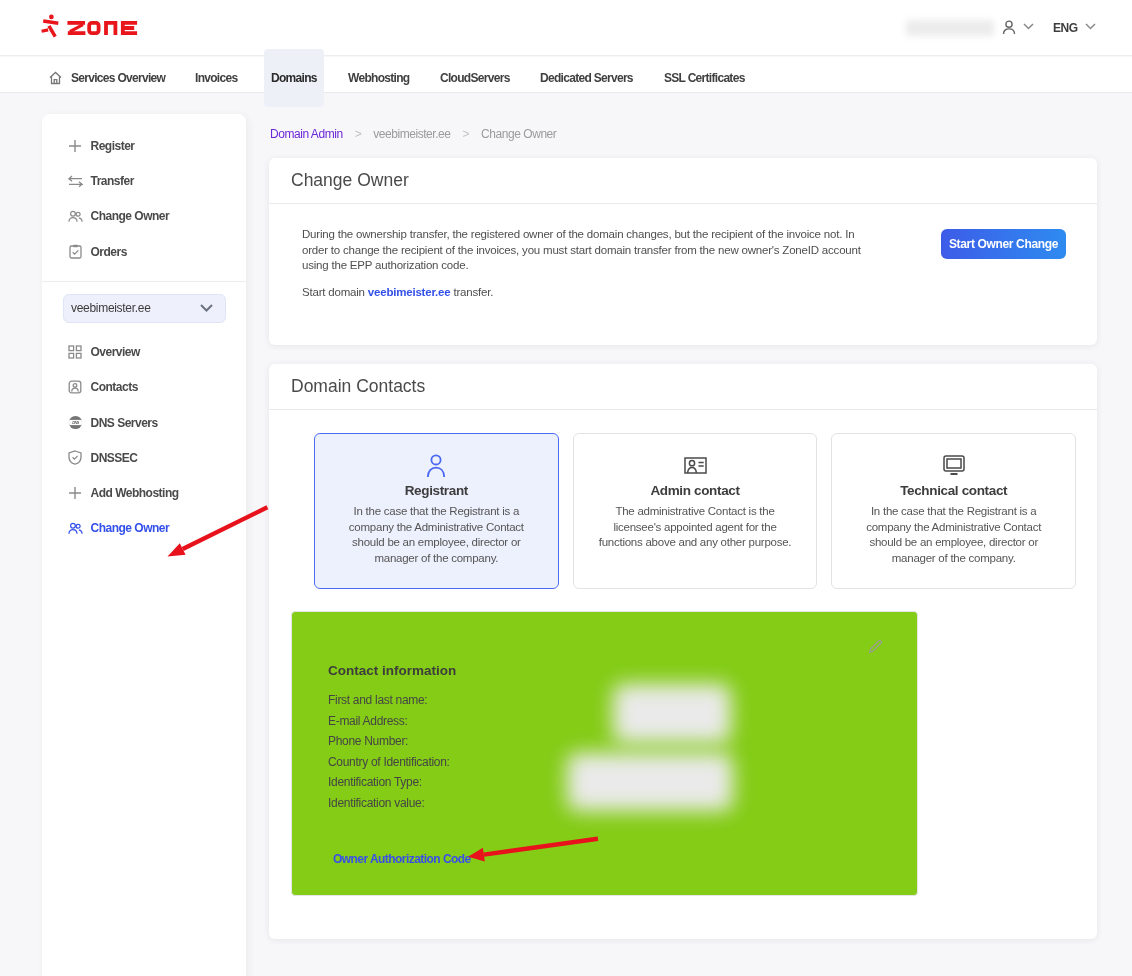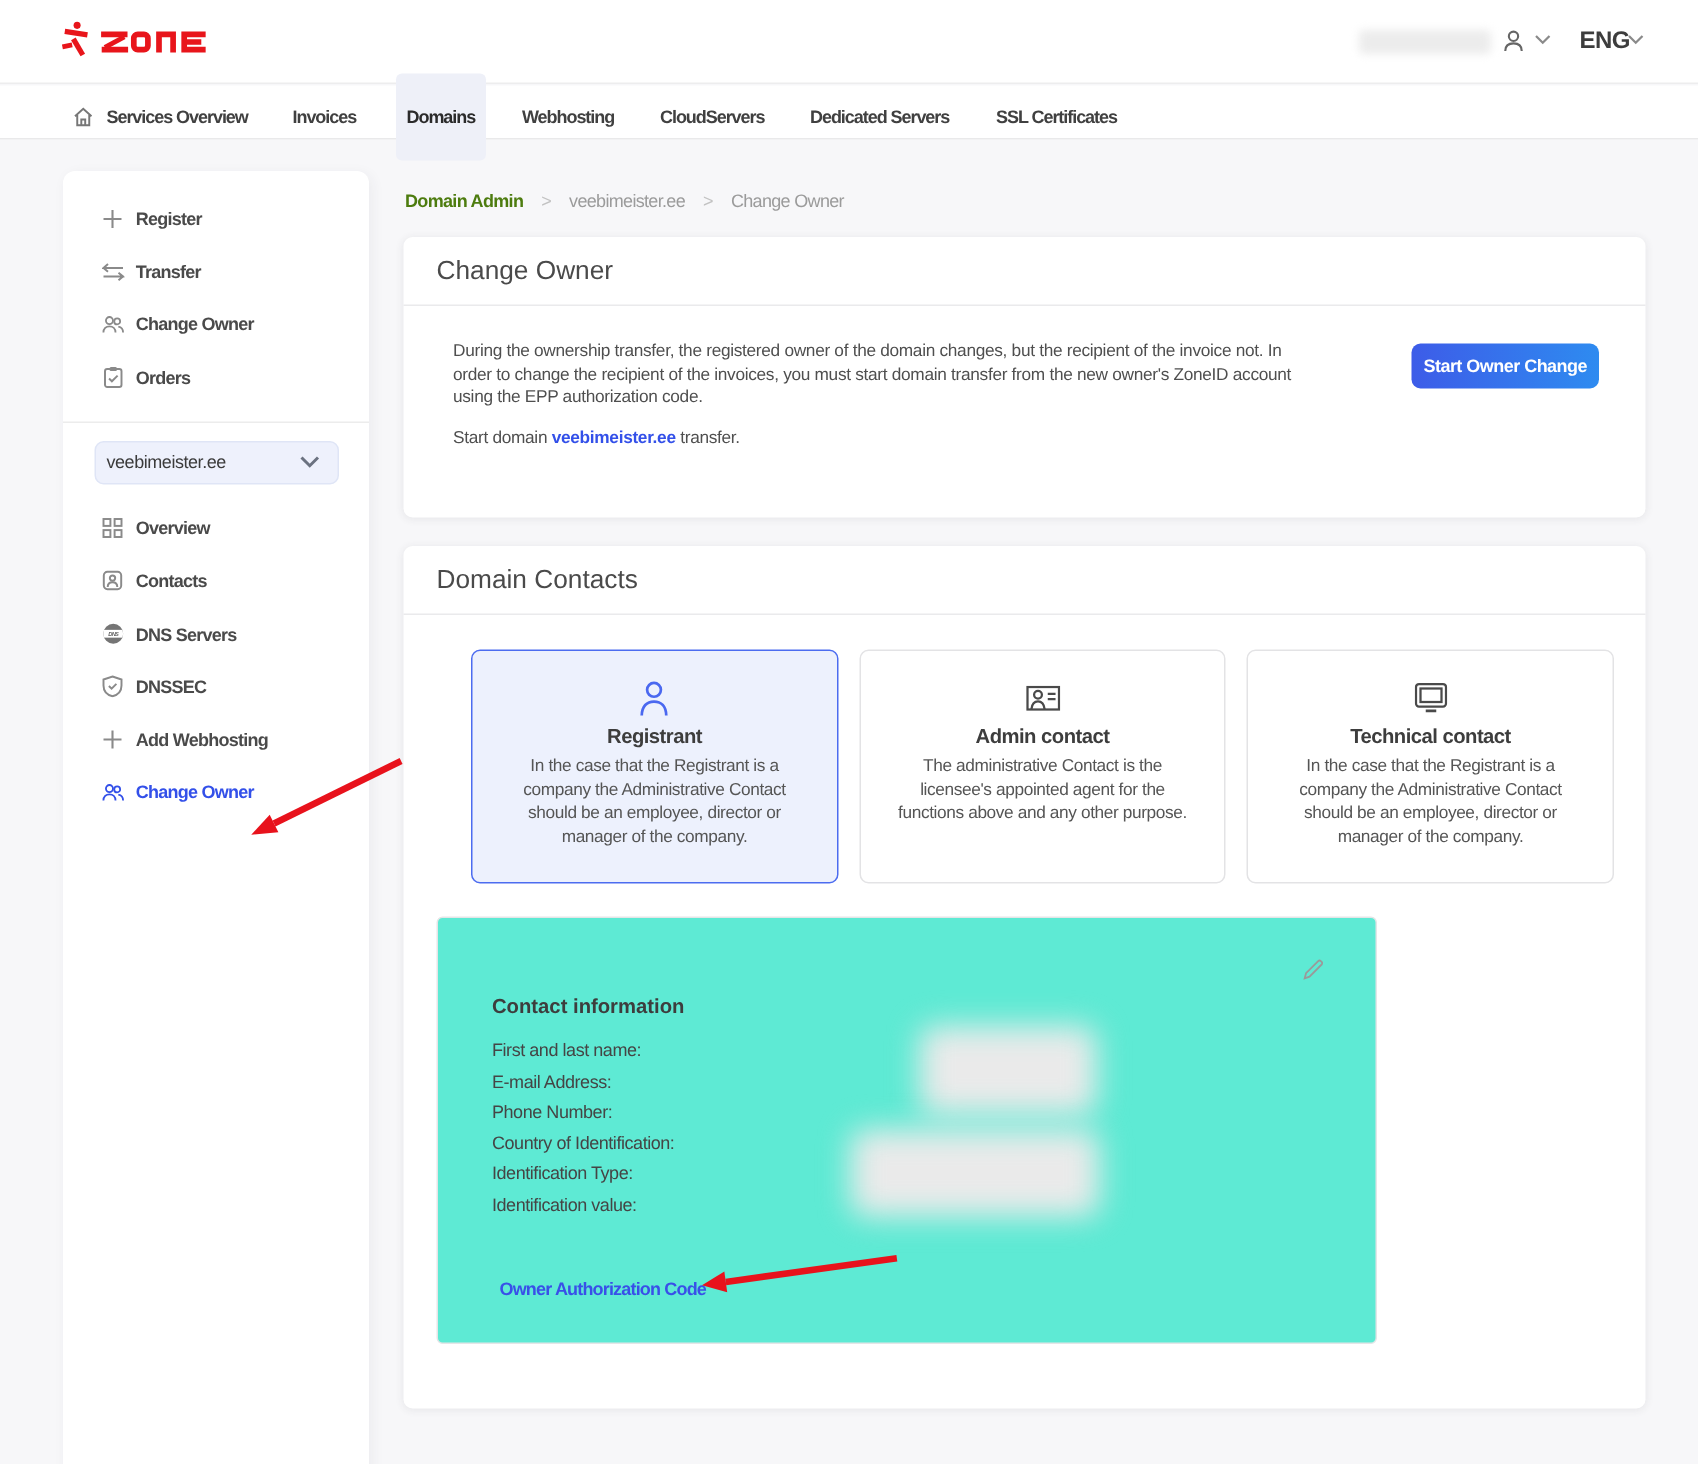--- a/index.html
+++ b/index.html
@@ -5,56 +5,56 @@
   * { margin:0; padding:0; box-sizing:border-box; }
   html,body { width:1132px; height:976px; overflow:hidden; }
   body { font-family:"Liberation Sans", sans-serif; background:#f7f7f9; position:relative; }
   .hdr { position:absolute; left:0; top:0; width:1132px; height:56px; background:#fff; border-bottom:1px solid #ededee; }
   .nav { position:absolute; left:0; top:57px; width:1132px; height:36px; background:#fff; border-bottom:1px solid #e9e9ea; }
   .navitem { position:absolute; top:-3px; height:48px; display:flex; align-items:center; font-size:12px; font-weight:700; color:#404040; letter-spacing:-0.7px; }
   .nav .act { background:#eef0f8; color:#2b2b2b; padding:22px 7px; border-radius:4px; }
   .blurpill { position:absolute; left:906px; top:20px; width:88px; height:16px; background:#ececec; border-radius:3px; filter:blur(3px); }
   .hicon { position:absolute; left:1002px; top:20px; }
   .chev1 { position:absolute; left:1023px; top:23px; }
-  .eng { position:absolute; left:1053px; top:20px; font-size:16px; letter-spacing:-0.4px; font-weight:700; color:#3d3d3d; line-height:16px; }
+  .eng { position:absolute; left:1053px; top:20px; font-size:12px; letter-spacing:-0.4px; font-weight:700; color:#3d3d3d; line-height:16px; }
   .chev2 { position:absolute; left:1085px; top:23px; }
 
   
   .side { position:absolute; left:42px; top:114px; width:204px; height:900px; background:#fff; border-radius:8px; box-shadow:2px 2px 9px rgba(50,50,70,.06); padding-top:14.4px; }
   .sitem { display:flex; align-items:center; height:35.2px; padding-left:25.5px; font-size:12px; font-weight:700; color:#4a4a4a; letter-spacing:-0.5px; }
   .ic { width:15px; display:flex; justify-content:center; margin-right:8px; flex:none; }
   
   .sitem.blue { color:#3350e9; }
   .sep { border-top:1px solid #ececec; margin:11.8px 0 0 0; }
   .drop { margin:12px 20px 11.7px 21px; height:29px; background:#eef1fc; border:1px solid #dfe5f6; border-radius:6px; display:flex; align-items:center; padding:0 12px 0 7px; font-size:12px; letter-spacing:-0.3px; color:#3b3b3b; }
   .drop .dtext { flex:1; }
 
   
   .crumb { position:absolute; left:270px; top:127px; font-size:12px; letter-spacing:-0.45px; color:#9b9b9b; display:flex; gap:0; align-items:center; }
-  .crumb b { color:#4d7c0f; font-weight:700; }
+  .crumb b { color:#6d28d9; font-weight:400; }
   .crumb .sep2 { color:#c2c2c2; font-size:12px; margin:0 12px; }
 
   .card { position:absolute; background:#fff; border-radius:6px; box-shadow:0 1px 6px rgba(50,50,70,.09); }
   .card1 { left:269px; top:158px; width:828px; height:187px; }
   .card2 { left:269px; top:364px; width:828px; height:575px; }
   .chead { height:46px; border-bottom:1px solid #eaeaec; display:flex; align-items:center; padding-left:22px; font-size:17.5px; color:#4a4a4a; }
   .c1body { position:relative; padding:23.4px 0 0 33px; }
   .c1body p { font-size:11.5px; line-height:15.3px; color:#4f4f4f; letter-spacing:-0.2px; white-space:nowrap; }
   .c1body .p2 { margin-top:11.3px; width:auto; }
   .c1body a, .blue-link { color:#3350e9; font-weight:700; text-decoration:none; }
   .btn { position:absolute; right:31px; top:25px; width:125px; height:30px; border-radius:6px; background:linear-gradient(90deg,#3d5ce8,#2e8bf0); color:#fff; font-size:12px; letter-spacing:-0.35px; font-weight:700; display:flex; align-items:center; justify-content:center; }
 
   .trio { position:absolute; left:25px; top:69px; width:782px; display:flex; gap:14px; }
   .tcard { flex:1; height:156px; border:1px solid #e3e3e5; border-radius:6px; background:#fff; text-align:center; padding-top:19px; }
   .tcard.sel { background:#edf1fd; border-color:#4c6cf0;margin-left:20px; }
   .ticon { height:24px; display:flex; justify-content:center; }
   .ttitle { margin-top:6px; font-size:13.5px; letter-spacing:-0.35px; font-weight:700; color:#3d3d3d; }
   .tdesc { margin-top:6px; font-size:11.5px; line-height:15.6px; color:#555; letter-spacing:-0.25px; white-space:nowrap; }
 
-  .cinfo { position:absolute; left:22px; top:247px; width:627px; height:285px; border:1px solid #e5e5e7; border-radius:4px; background:#5eead4; }
+  .cinfo { position:absolute; left:22px; top:247px; width:627px; height:285px; border:1px solid #e5e5e7; border-radius:4px; background:#84cc16; }
   .ci-title { position:absolute; left:36px; top:51px; font-size:13.5px; font-weight:700; color:#3d3d3d; }
   .ci-rows { position:absolute; left:36px; top:78px; font-size:12px; letter-spacing:-0.3px; line-height:20.5px; color:#454545; }
   .pencil { position:absolute; right:34px; top:27px; }
   .ci-link { position:absolute; left:41px; top:240px; font-size:12px; letter-spacing:-0.55px; font-weight:700; color:#3950e8; }
   .blob { position:absolute; background:#eaeaea; filter:blur(10px); border-radius:10px; }
 
   .arrow { position:absolute; z-index:50; }
 </style>
 </head>
 <body>

